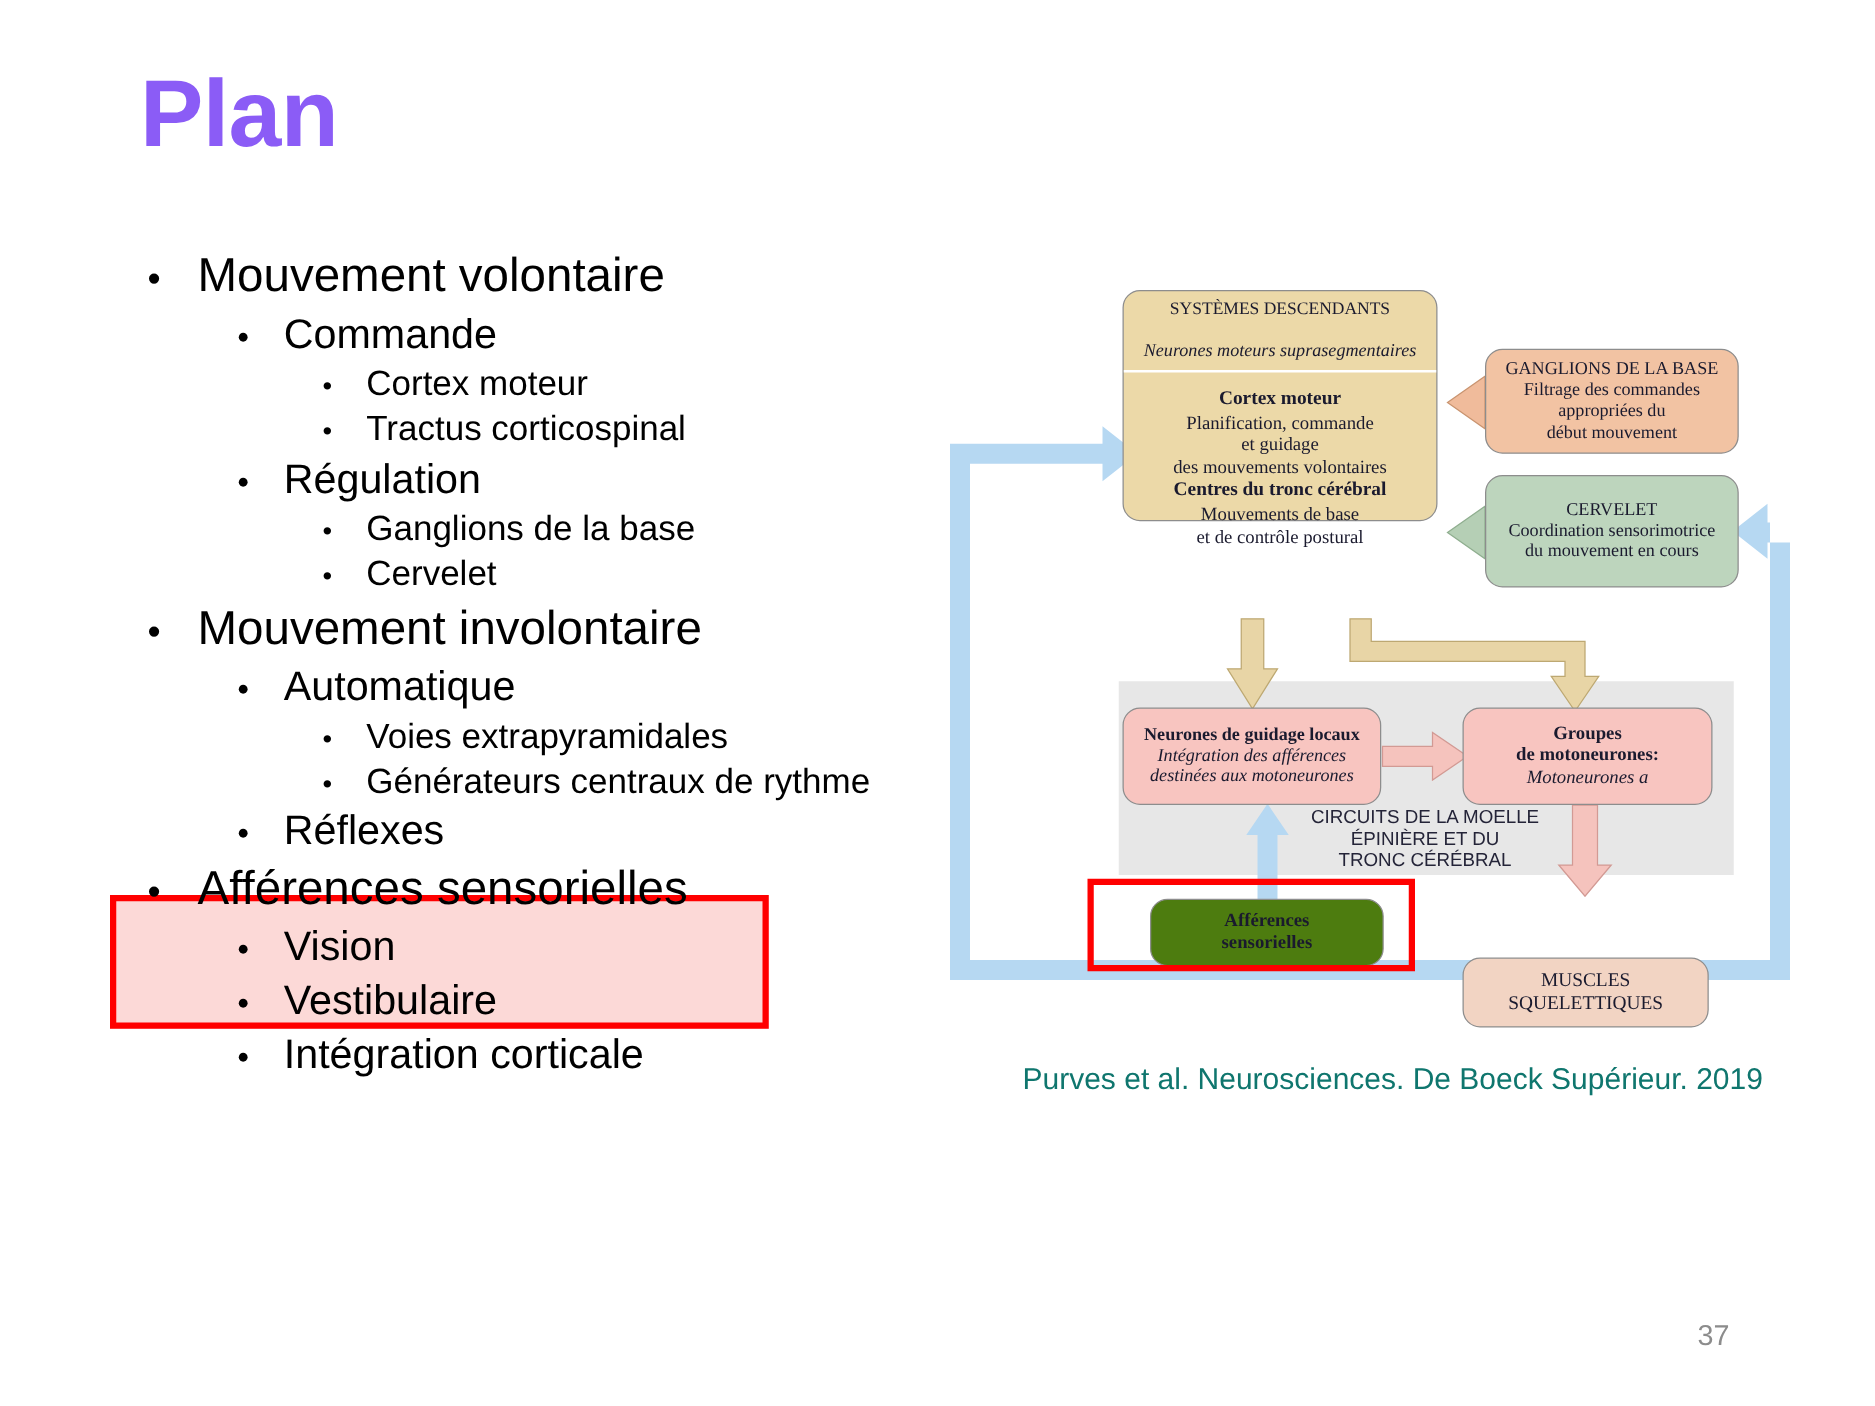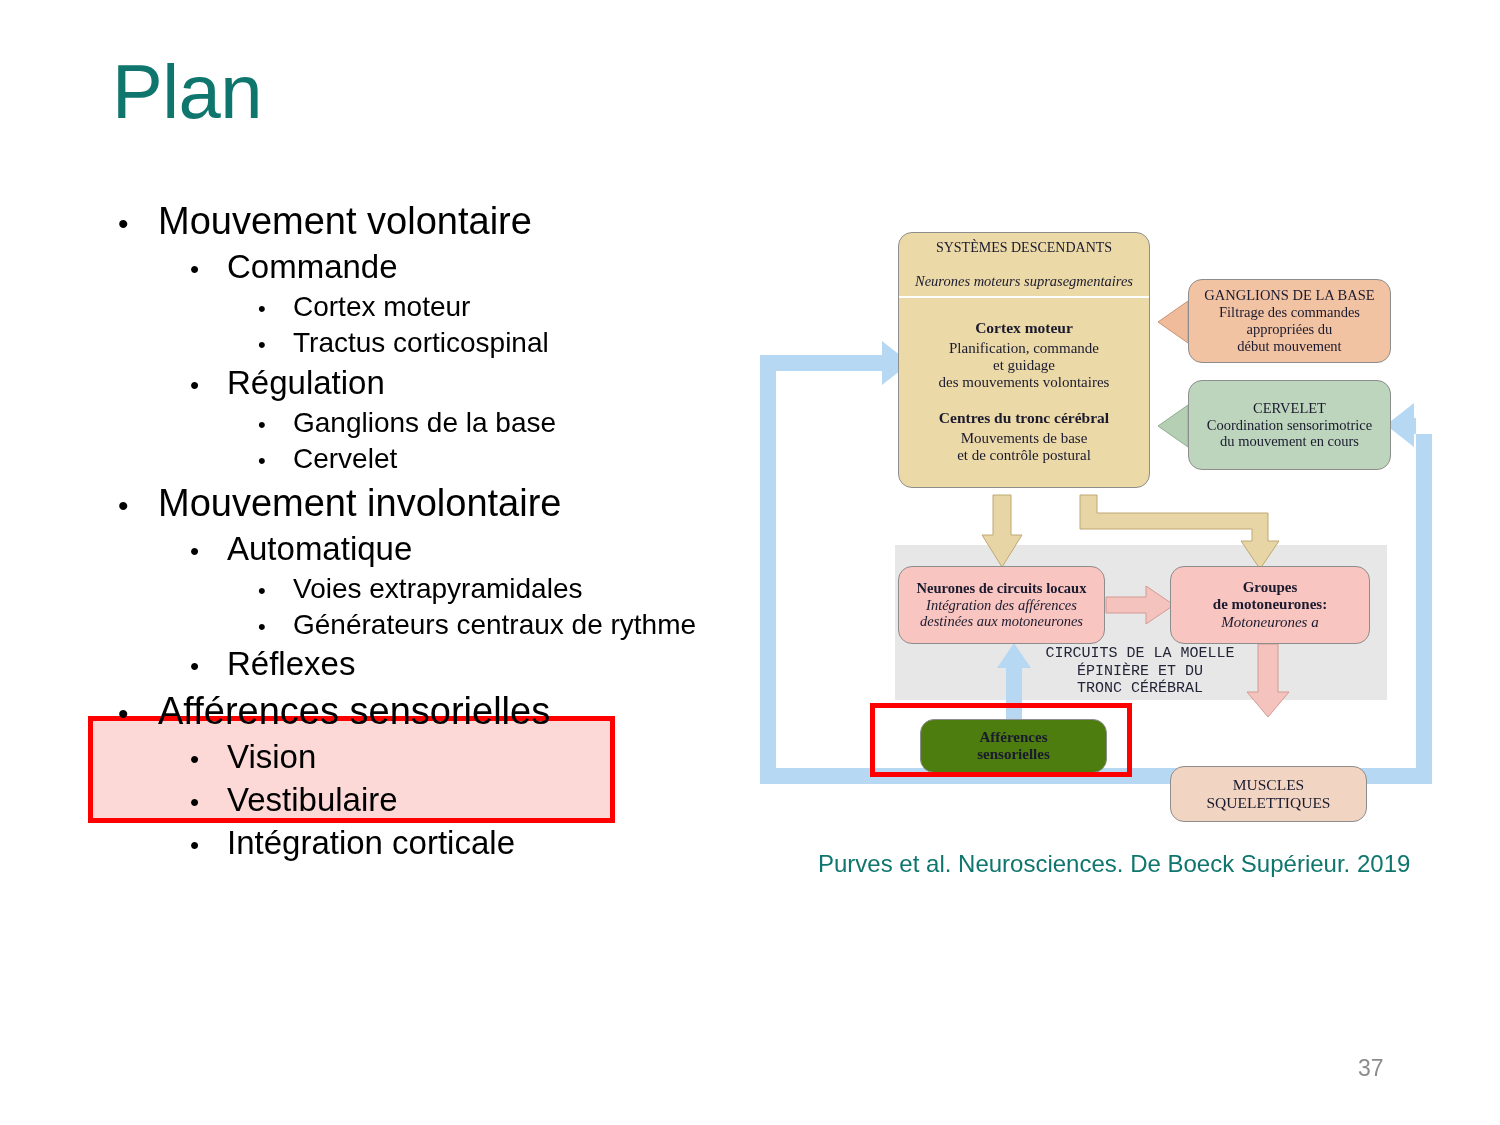--- a/index.html
+++ b/index.html
@@ -15,24 +15,24 @@
     font-family: "Liberation Sans", sans-serif;
     color: #000000;
   }
 
   
   #slide-title {
     position: absolute;
     left: 112px;
     top: 52px;
     font-size: 76px;
-    font-weight: 400;
+    font-weight: 700;
     line-height: 1.05;
     letter-spacing: -0.5px;
-    color: #0f766e;
+    color: #8b5cf6;
     white-space: nowrap;
   }
 
   
   #outline {
     position: absolute;
     left: 100px;
     top: 196px;
     width: 690px;
   }
@@ -117,21 +117,21 @@
   .green { background: #bdd5bd; }
   .pink { background: #f8c5c0; }
   .lightpeach { background: #f2d4c3; }
   .blue { background: #4d7c0f; }
 
   .b { font-weight: bold; }
   .i { font-style: italic; }
 
   
   #box-descending {
-    left: 148px; top: 17px; width: 252px; height: 256px;
+    left: 148px; top: 17px; width: 252px; height: 185px;
     padding: 0;
     justify-content: flex-start;
   }
   #desc-header {
     width: 100%;
     padding: 7px 6px 6px;
     box-sizing: border-box;
     border-bottom: 2px solid #ffffff;
     font-size: 14px;
   }
@@ -178,21 +178,21 @@
   #spinal-region {
     position: absolute;
     left: 145px; top: 330px; width: 492px; height: 155px;
     background: #e7e7e7;
     z-index: 1;
   }
   #spinal-label {
     position: absolute;
     left: 260px; top: 430px; width: 260px;
     text-align: center;
-    font-family: Liberation Mono, monospace;
+    font-family: Liberation Sans, sans-serif;
     font-size: 15px;
     line-height: 1.17;
     color: #242438;
     z-index: 4;
   }
 
   
   #arrow-layer {
     position: absolute;
     left: 0; top: 0; width: 700px; height: 590px;
@@ -391,21 +391,21 @@
     <div>début mouvement</div>
   </div>
 
   <div class="dbox green" id="box-cervelet">
     <div>CERVELET</div>
     <div>Coordination sensorimotrice</div>
     <div>du mouvement en cours</div>
   </div>
 
   <div class="dbox pink" id="box-local">
-    <div class="b">Neurones de circuits locaux</div>
+    <div class="b">Neurones de guidage locaux</div>
     <div class="i">Intégration des afférences</div>
     <div class="i">destinées aux motoneurones</div>
   </div>
 
   <div class="dbox pink" id="box-motoneurons">
     <div class="b">Groupes</div>
     <div class="b">de motoneurones:</div>
     <div class="i">Motoneurones a</div>
   </div>
 

